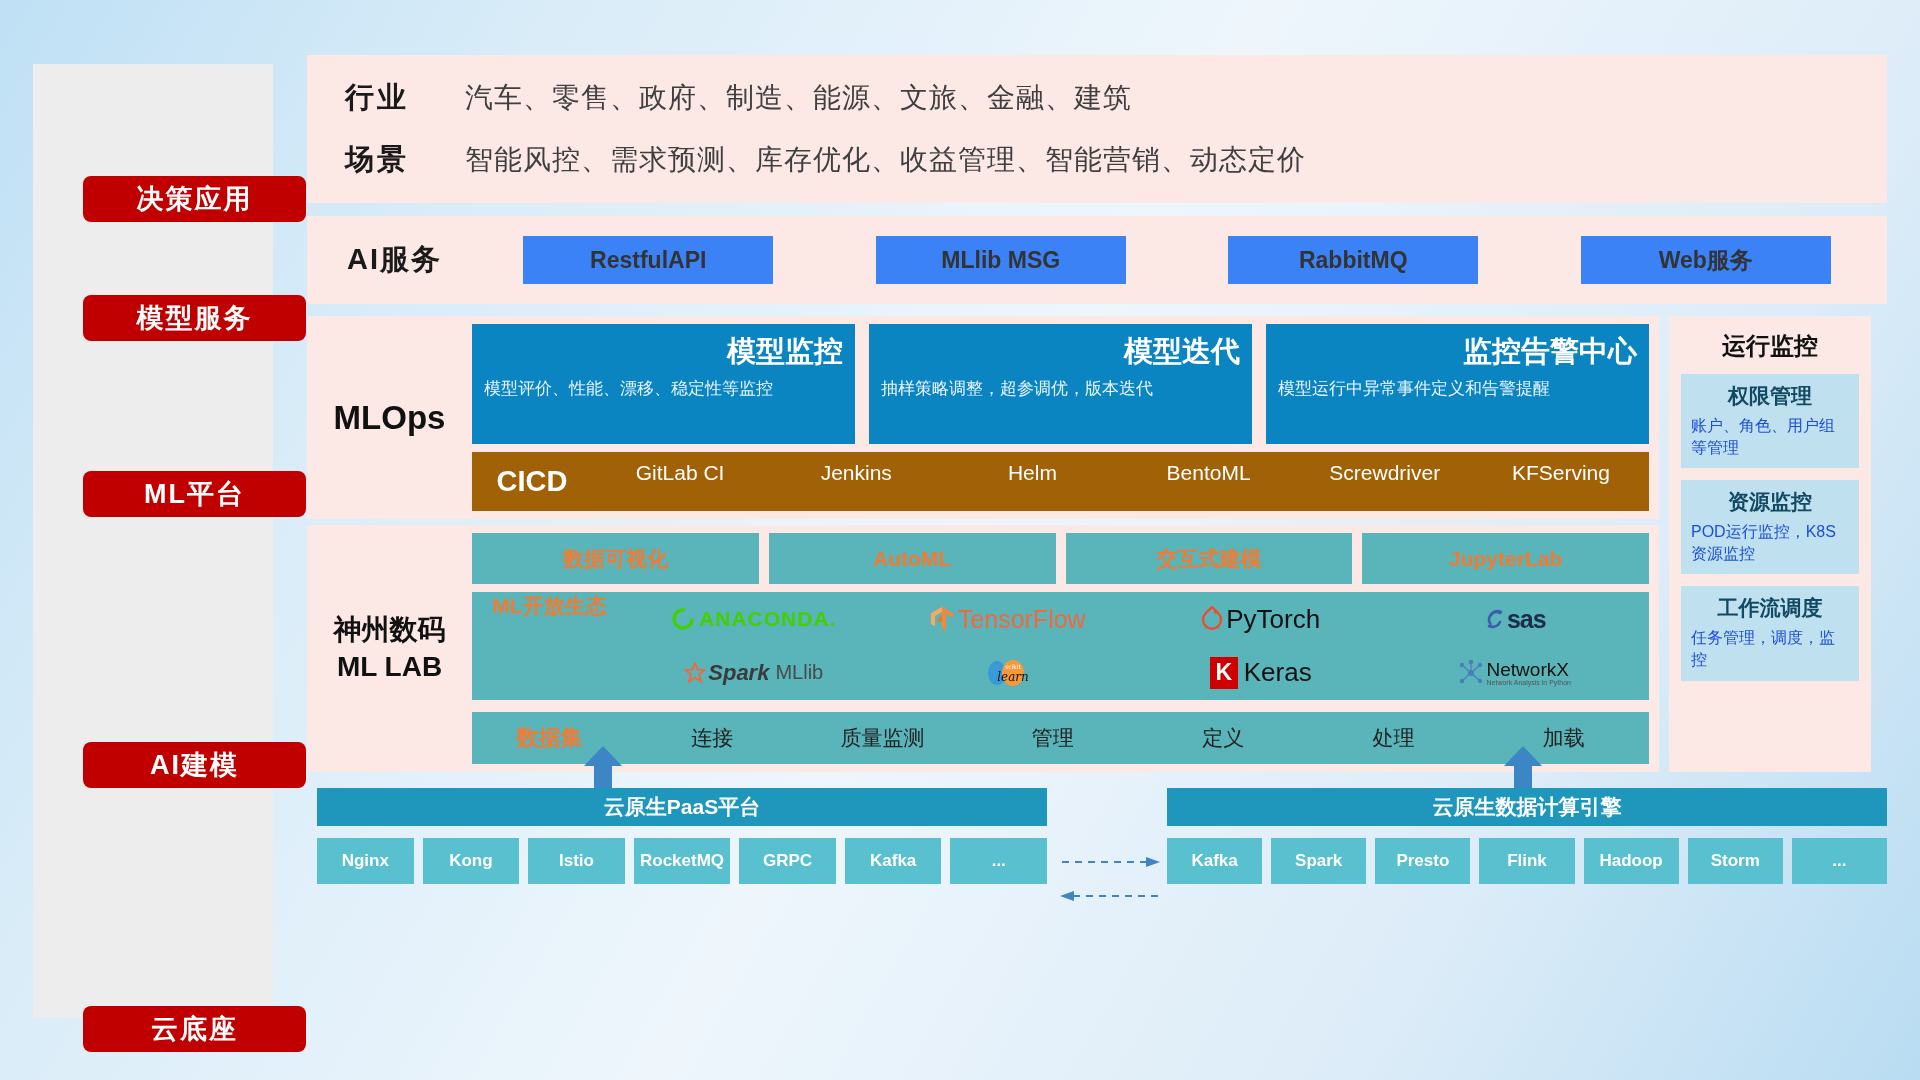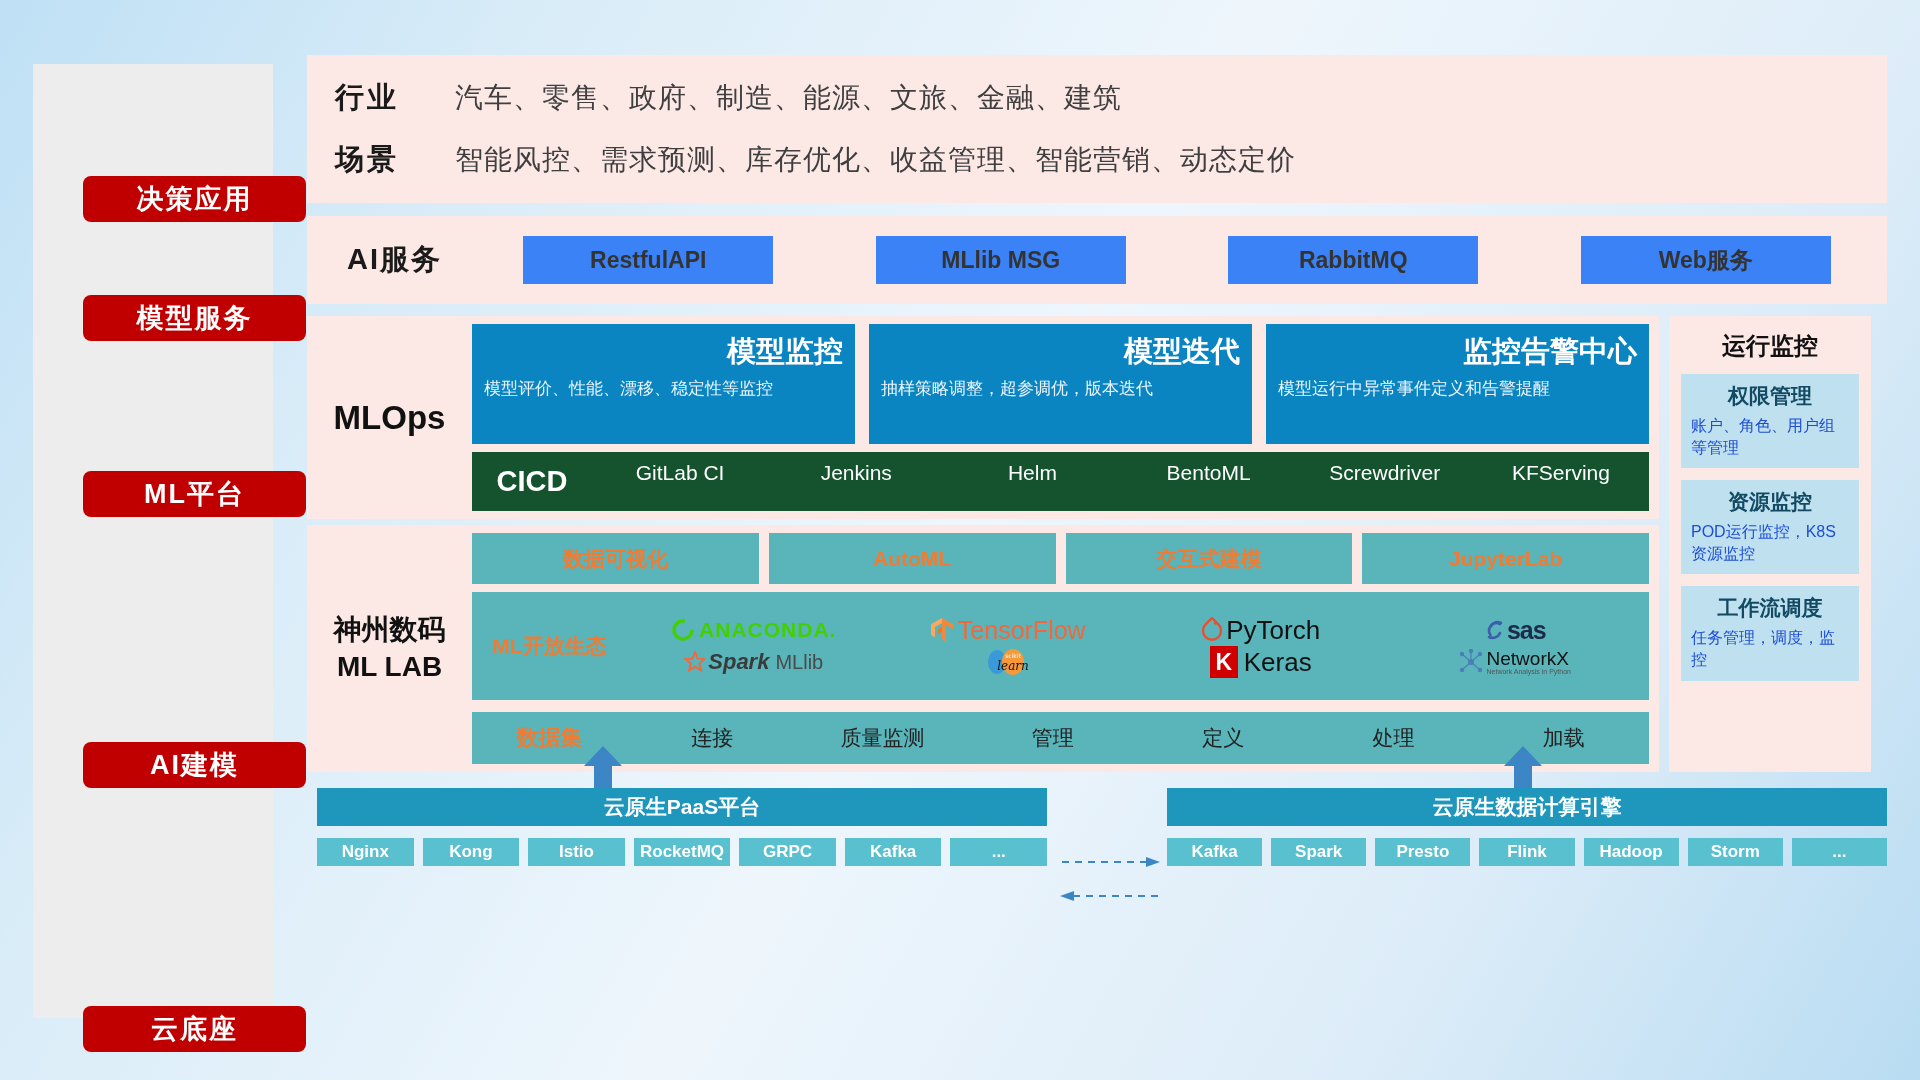--- a/index.html
+++ b/index.html
@@ -28,21 +28,21 @@
   #rl2{top:407px}
   #rl3{top:678px}
   #rl4{top:942px}
 
   
   .main{position:absolute;left:307px;top:55px;width:1580px;}
 
   
   .biz{position:absolute;left:0;top:0;width:1580px;height:148px;background:#fce9e6;
        display:flex;align-items:center;}
-  .biz-rows{display:flex;flex-direction:column;gap:22px;width:100%;padding-left:28px;}
+  .biz-rows{display:flex;flex-direction:column;gap:22px;width:100%;padding-left:38px;}
   .biz-row{display:flex;align-items:center;}
   .biz-key{width:120px;font-size:29px;font-weight:bold;color:#1a1a1a;letter-spacing:3px;}
   .biz-val{font-size:28px;color:#3f3f3f;letter-spacing:1px;}
 
   
   .svc{position:absolute;left:0;top:161px;width:1580px;height:88px;background:#fce9e6;
        display:flex;align-items:center;padding-left:40px;box-sizing:border-box;}
   .svc-key{width:120px;font-size:29px;font-weight:bold;color:#1a1a1a;letter-spacing:2px;}
   .svc-items{display:flex;flex:1;justify-content:space-around;align-items:center;gap:18px;padding:0 14px;}
   .svc-chip{
@@ -53,35 +53,35 @@
 
   
   .mlops{position:absolute;left:0;top:261px;width:1352px;height:203px;background:#fce9e6;
          display:flex;align-items:center;}
   .mlops-key{width:165px;text-align:center;font-size:33px;font-weight:bold;color:#111;}
   .mlops-right{flex:1;display:flex;flex-direction:column;height:100%;padding:8px 10px 8px 0;box-sizing:border-box;}
   .mlops-cards{display:flex;gap:14px;height:122px;}
   .mcard{flex:1;background:#0a85c2;color:#fff;padding:8px 12px;box-sizing:border-box;}
   .mcard-t{font-size:29px;font-weight:bold;text-align:right;margin-bottom:6px;}
   .mcard-d{font-size:17px;line-height:1.33;color:#eaf6fd;}
-  .cicd{margin-top:8px;height:60px;background:#14532d;display:flex;align-items:center;}
+  .cicd{margin-top:8px;height:60px;background:#a16207;display:flex;align-items:center;}
   .cicd-key{width:120px;text-align:center;font-size:29px;font-weight:bold;color:#fff;}
   .cicd-items{flex:1;display:flex;}
   .cicd-item{flex:1;text-align:center;color:#fff;font-size:21px;line-height:1.0;
              overflow:hidden;height:40px;padding-top:2px;}
 
   
   .model{position:absolute;left:0;top:470px;width:1352px;height:247px;background:#fce9e6;
          display:flex;align-items:center;}
   .model-key{width:165px;text-align:center;font-size:28px;font-weight:bold;color:#111;line-height:1.3;}
   .model-right{flex:1;display:flex;flex-direction:column;height:100%;padding:8px 10px 8px 0;box-sizing:border-box;}
   .tools{display:flex;gap:10px;height:52px;}
   .tool{flex:1;background:#59b5ba;color:#f07c34;font-size:21px;font-weight:bold;
         display:flex;align-items:center;justify-content:center;}
-  .eco{margin-top:8px;height:110px;background:#59b5ba;display:flex;align-items:center;}
+  .eco{margin-top:8px;height:110px;background:#59b5ba;display:flex;}
   .eco-key{width:155px;text-align:center;color:#f07c34;font-size:21px;font-weight:bold;}
   .eco-logos{flex:1;display:grid;grid-template-columns:repeat(4,1fr);grid-template-rows:1fr 1fr;
              align-items:center;justify-items:center;padding-right:8px;}
   .ds{margin-top:12px;height:53px;background:#59b5ba;display:flex;align-items:center;}
   .ds-key{width:155px;text-align:center;color:#f07c34;font-size:22px;font-weight:bold;}
   .ds-items{flex:1;display:flex;}
   .ds-item{flex:1;text-align:center;color:#222;font-size:21px;}
 
   
   .mon{position:absolute;left:1362px;top:261px;width:202px;height:456px;background:#fce9e6;
@@ -92,21 +92,21 @@
   .mon-card-d{font-size:16px;line-height:1.35;color:#1d4ed8;}
 
   
   .cloud{position:absolute;left:0;top:733px;width:1580px;height:290px;}
   .cl-col{position:absolute;top:0;}
   #clL{left:10px;width:730px;}
   #clR{left:860px;width:720px;}
   .cl-head{height:38px;background:#1f97bd;color:#fff;font-size:21px;font-weight:bold;
            display:flex;align-items:center;justify-content:center;}
   .cl-chips{margin-top:12px;display:flex;gap:9px;}
-  .chip{flex:1;height:28px;background:#58c0cf;color:#fff;font-size:17px;font-weight:bold;
+  .chip{flex:1;height:46px;background:#58c0cf;color:#fff;font-size:17px;font-weight:bold;
         display:flex;align-items:center;justify-content:center;text-align:center;line-height:1.05;}
   .arrow-up{position:absolute;width:42px;height:44px;}
   #auL{left:275px;top:-42px}
   #auR{left:1195px;top:-42px}
   .dashed{position:absolute;left:753px;top:60px;width:100px;height:60px;}
 
   .logo{display:flex;align-items:center;justify-content:center;}
 </style>
 </head>
 <body>

